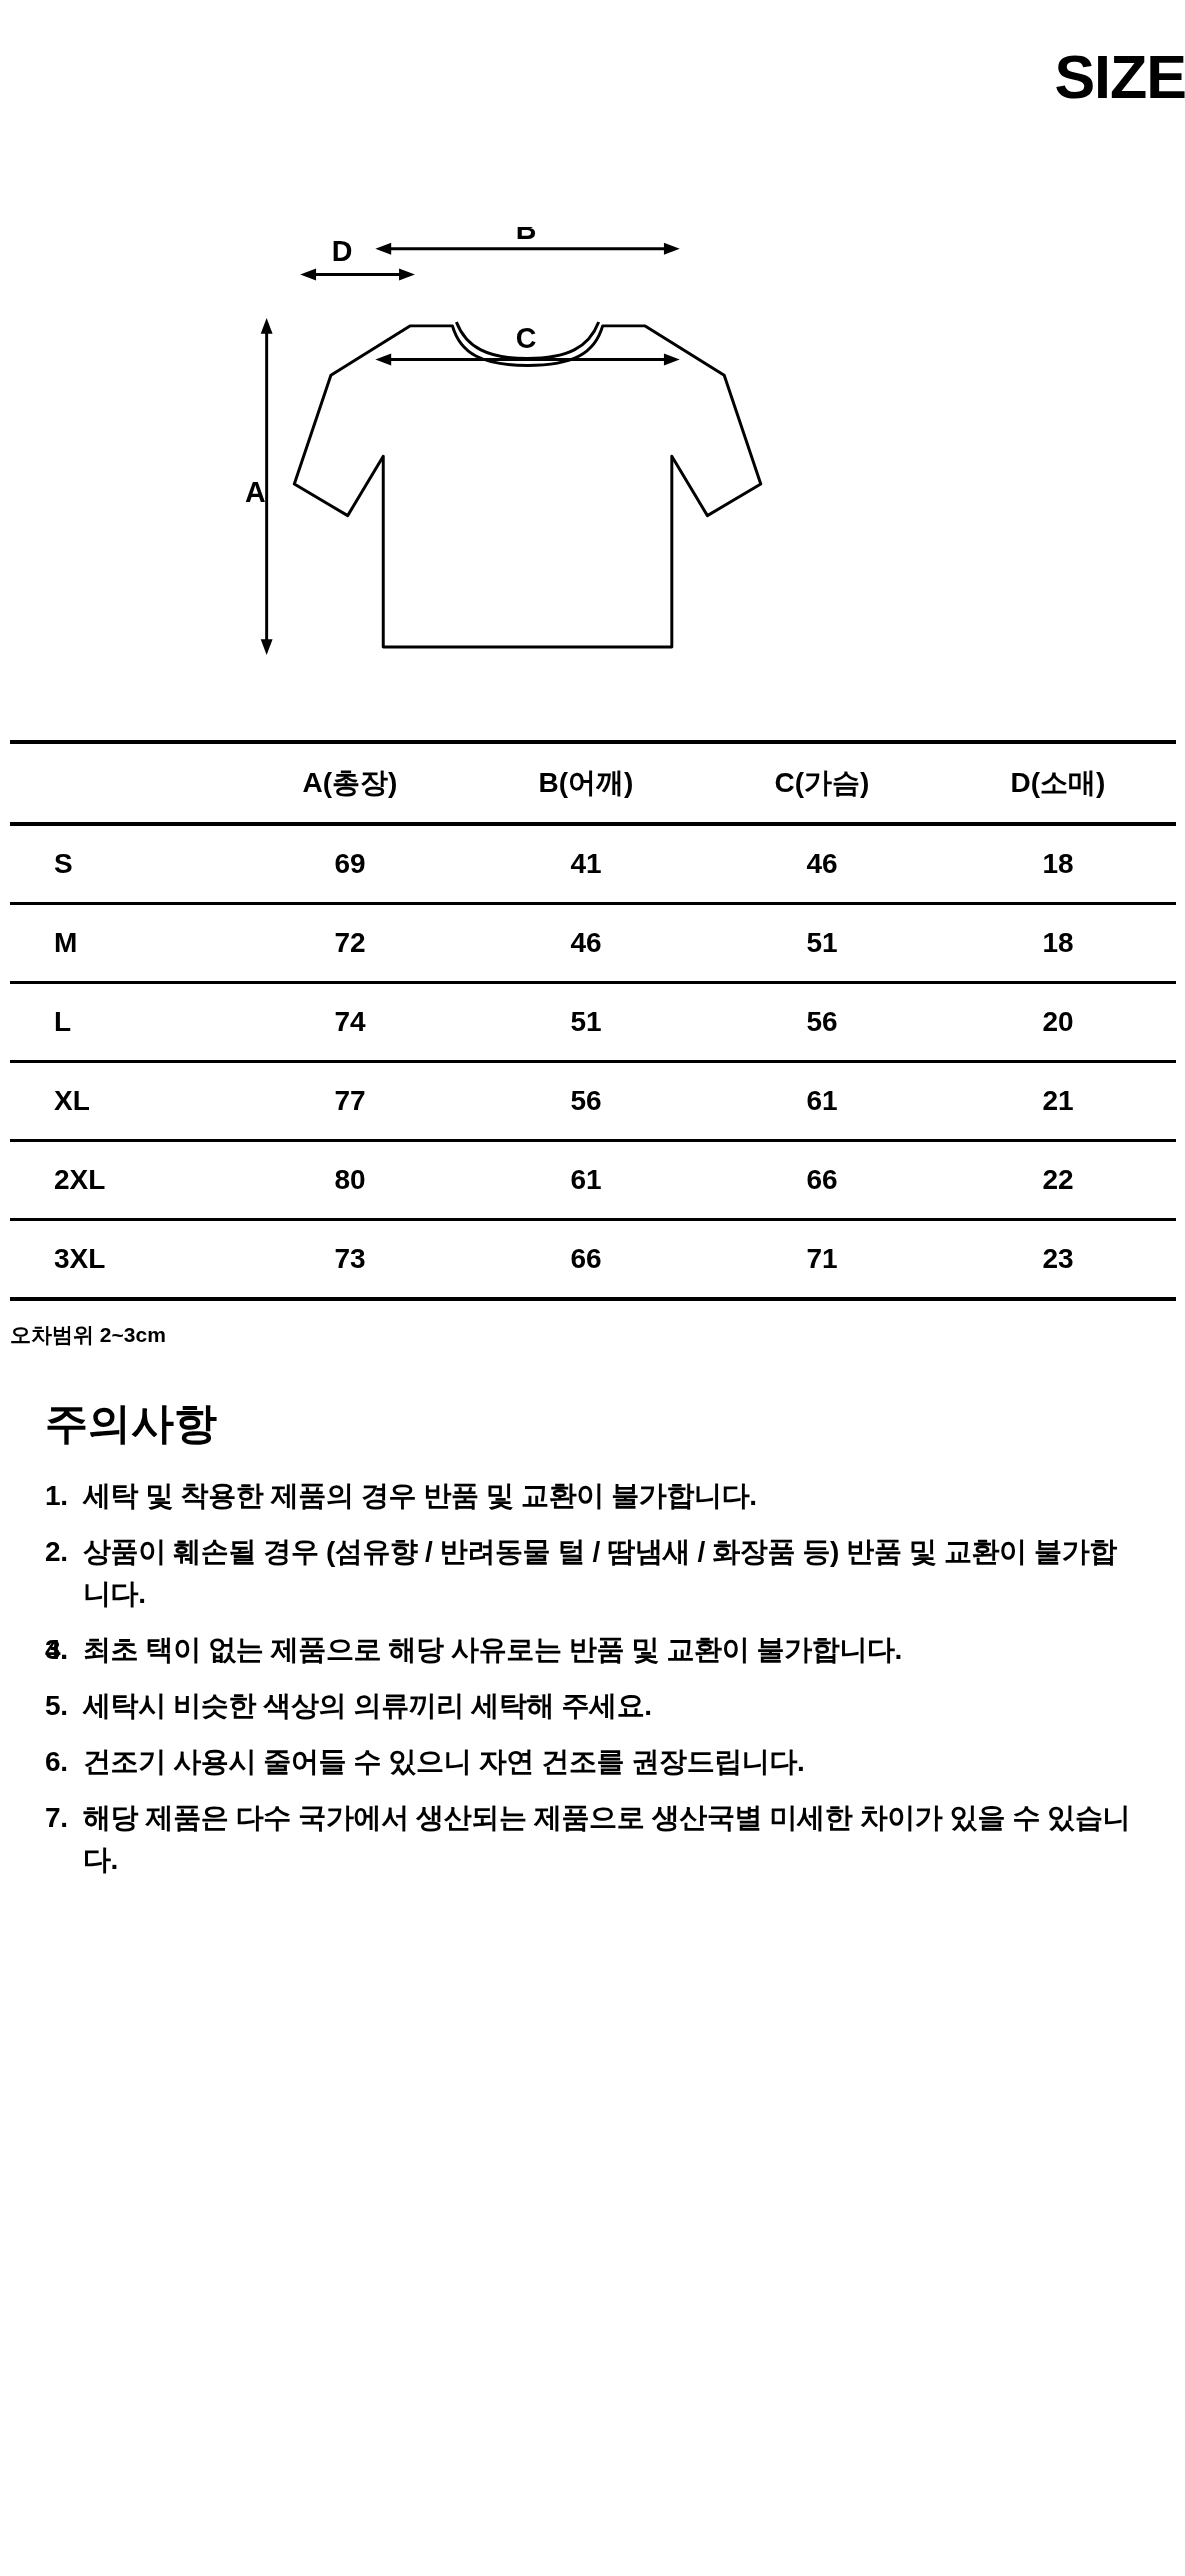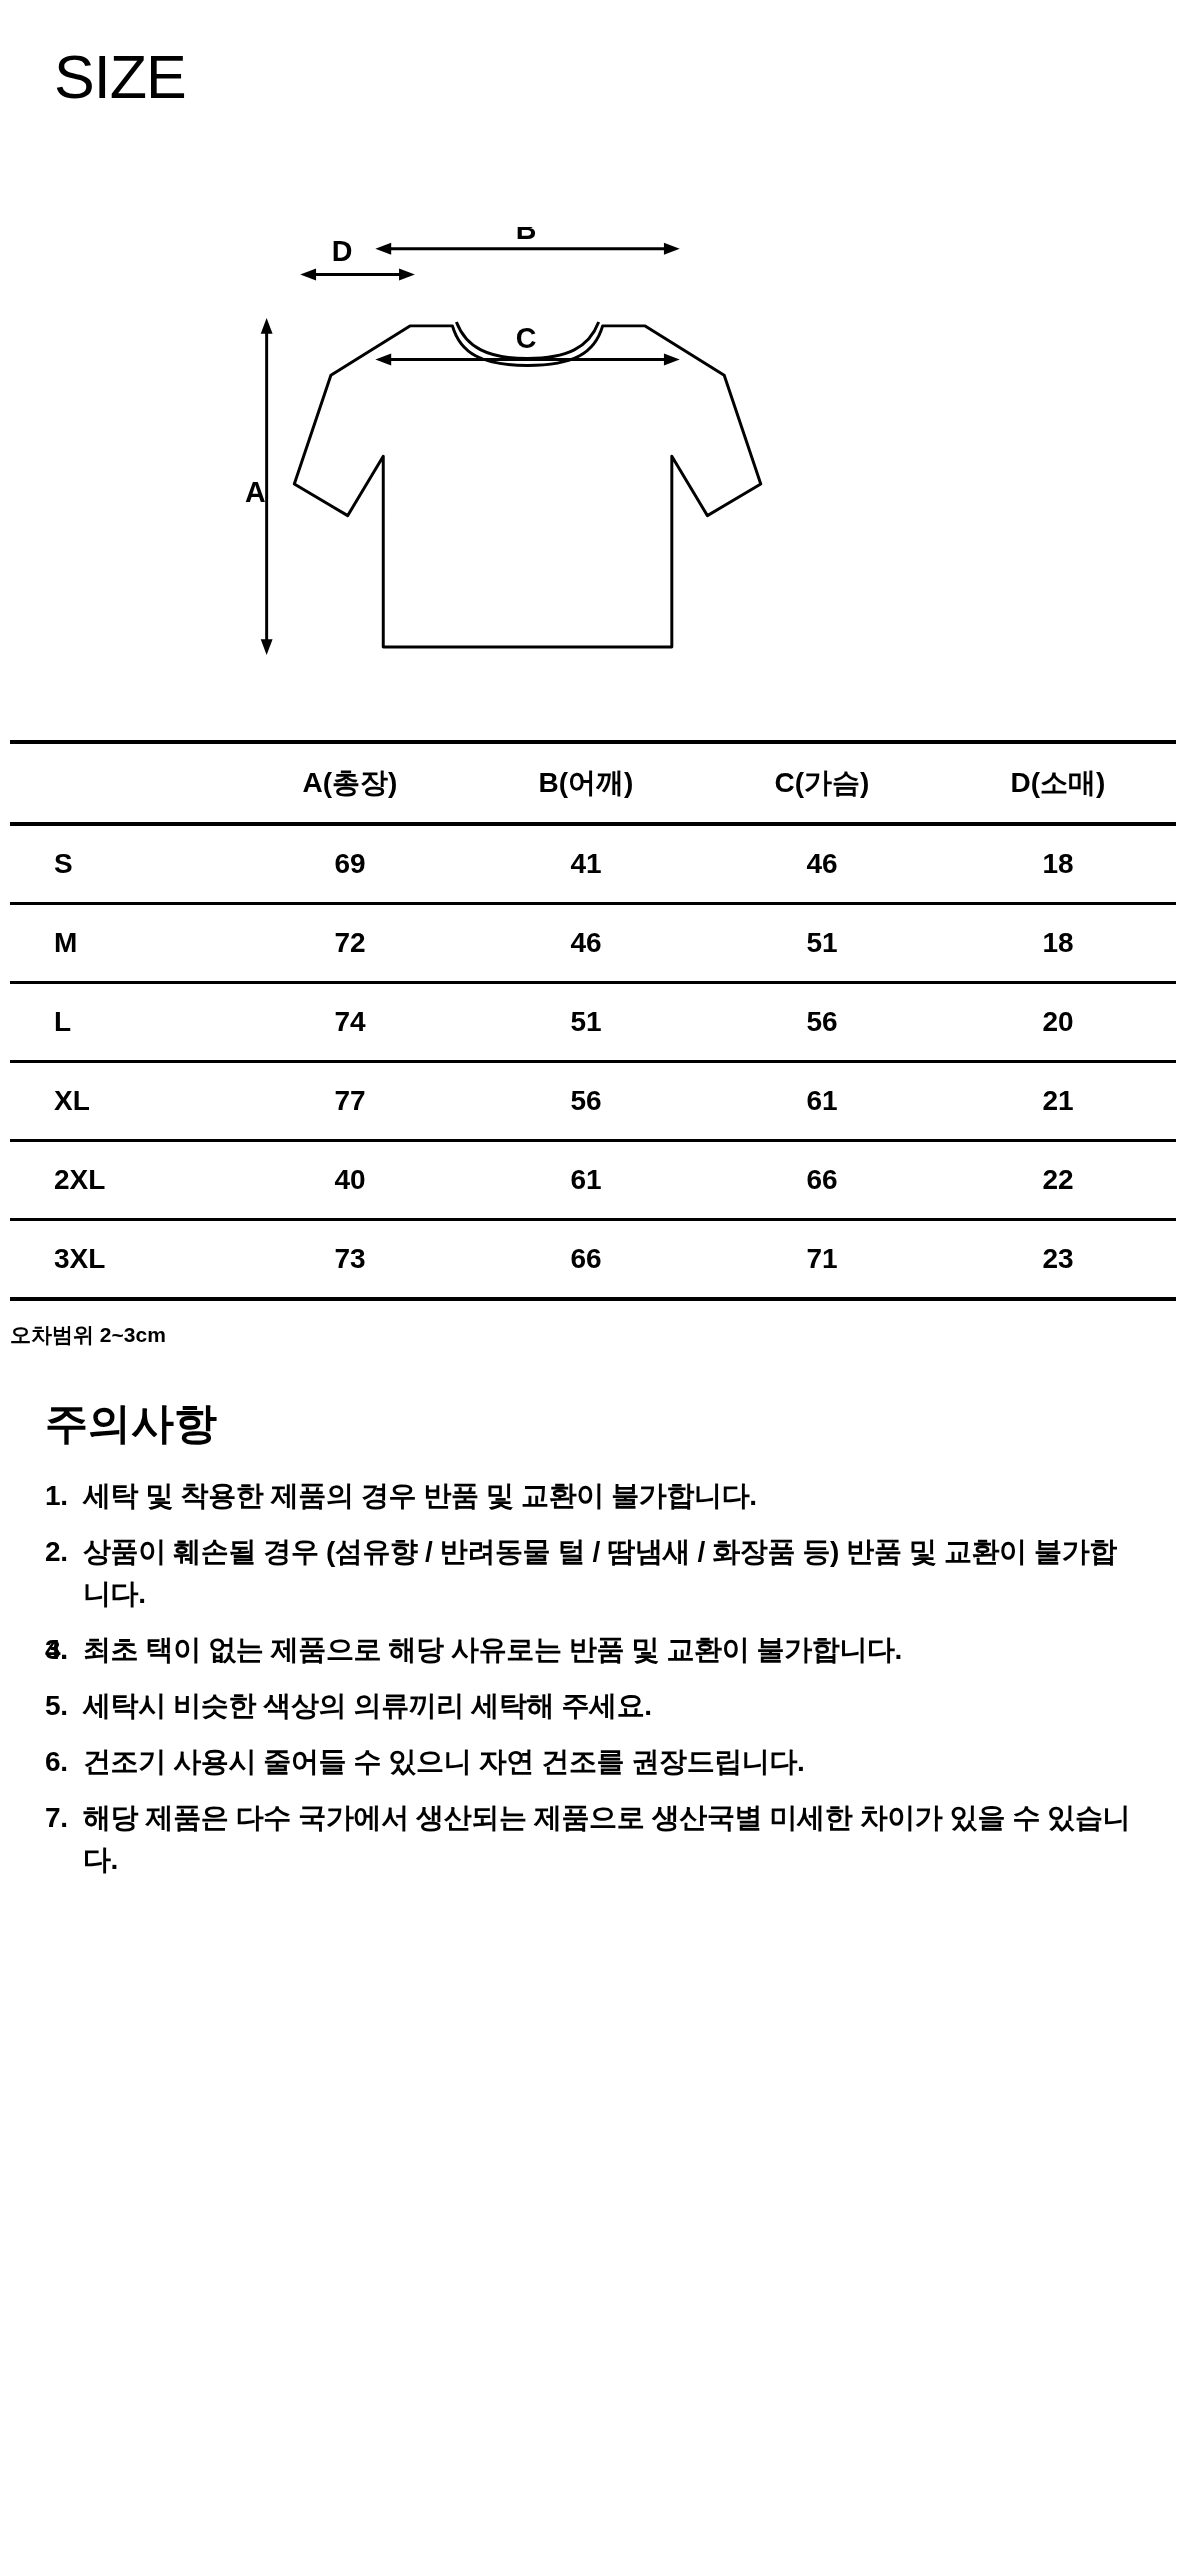--- a/index.html
+++ b/index.html
@@ -17,24 +17,25 @@
   .page {
     width: 1186px;
     box-sizing: border-box;
     padding: 0 0 40px 0;
     position: relative;
   }
 
   
   .title {
     font-size: 61px;
-    font-weight: 400;
+    font-weight: 700;
     letter-spacing: -1px;
     padding: 47px 0 0 54px;
     line-height: 1;
+    text-align: right;
   }
 
   
   .diagram-wrap {
     width: 1186px;
     height: 632px;
     position: relative;
   }
   .diagram {
     position: absolute;
@@ -210,21 +211,21 @@
         </tr>
         <tr>
           <td class="col-label">XL</td>
           <td>77</td>
           <td>56</td>
           <td>61</td>
           <td>21</td>
         </tr>
         <tr>
           <td class="col-label">2XL</td>
-          <td>40</td>
+          <td>80</td>
           <td>61</td>
           <td>66</td>
           <td>22</td>
         </tr>
         <tr>
           <td class="col-label">3XL</td>
           <td>73</td>
           <td>66</td>
           <td>71</td>
           <td>23</td>

